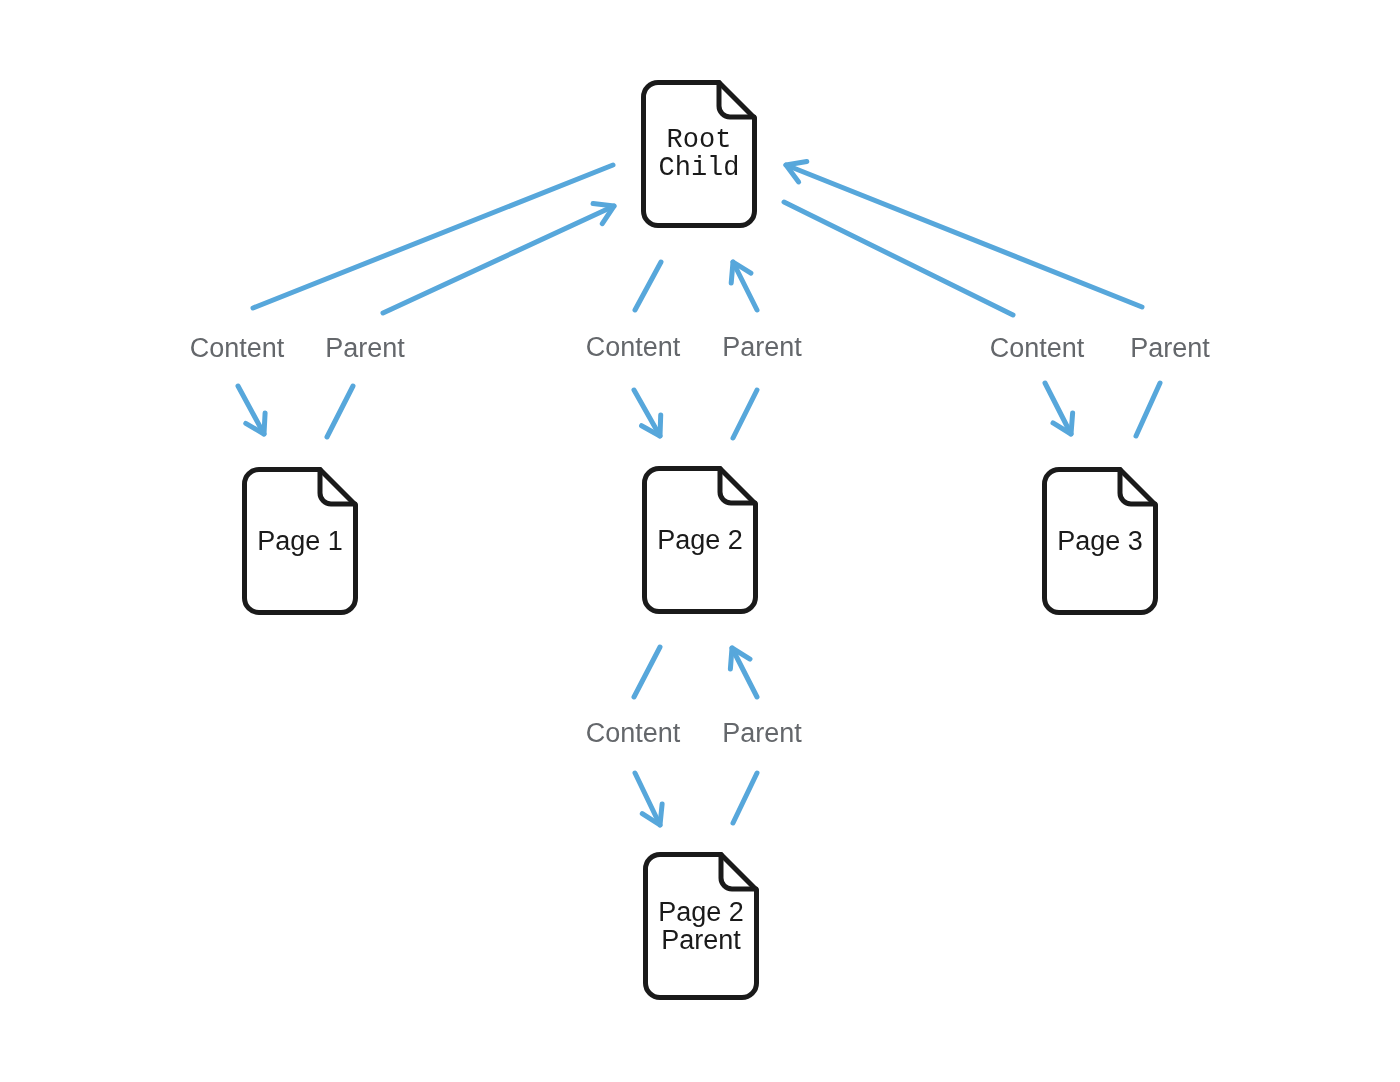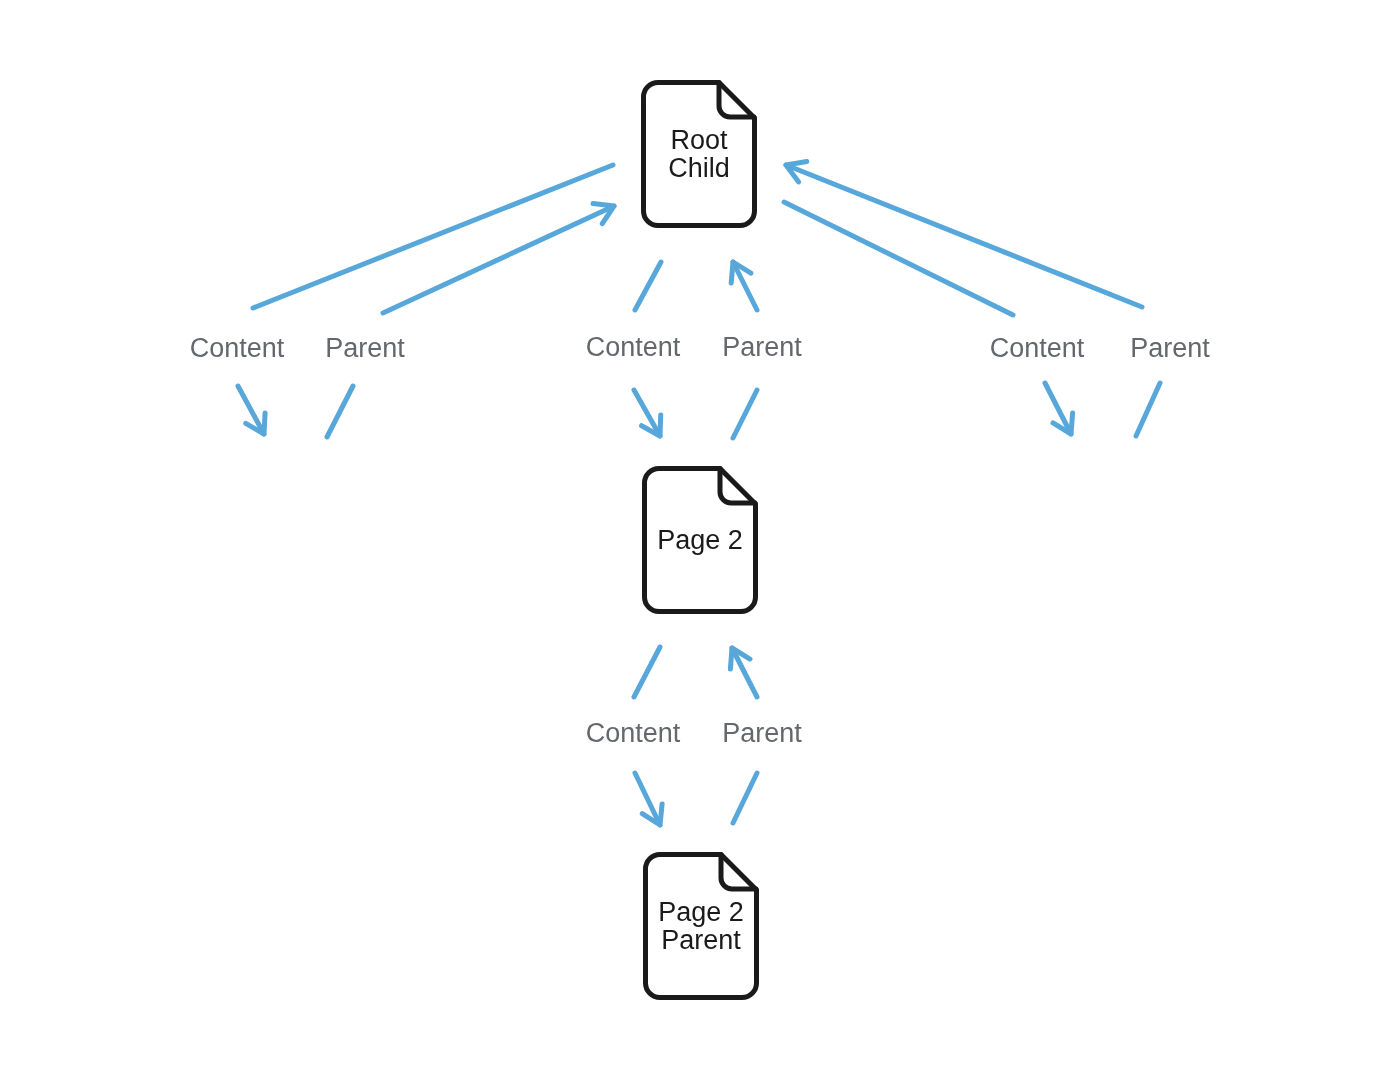--- a/index.html
+++ b/index.html
@@ -102,42 +102,60 @@
     <line x1="1045" y1="383" x2="1071" y2="434" marker-end="url(#head)"></line>
     <line x1="1160" y1="383" x2="1136" y2="436"></line>
     <line x1="1142" y1="307" x2="786" y2="165" marker-end="url(#head)"></line>
 
     <line x1="660" y1="647" x2="634" y2="697"></line>
     <line x1="635" y1="773" x2="660" y2="825" marker-end="url(#head)"></line>
     <line x1="757" y1="773" x2="733" y2="823"></line>
     <line x1="757" y1="697" x2="732" y2="648" marker-end="url(#head)"></line>
   </svg>
 
-  <div class="node" style="left:641px; top:80px;">
+  <div class="node" style="left:641px; top:80px;font-family:Liberation Mono, monospace;">
     <svg class="doc" viewBox="0 0 116 148" xmlns="http://www.w3.org/2000/svg">
       <path d="M78 2.5 L113.5 38 V131 A14.5 14.5 0 0 1 99 145.5 H17 A14.5 14.5 0 0 1 2.5 131 V17 A14.5 14.5 0 0 1 17 2.5 H78 Z"></path>
       <path d="M78 2.5 V26 A11 11 0 0 0 89 37 H113"></path>
     </svg>
     <div class="node-label">
       <span>Root</span>
       <span>Child</span>
     </div>
   </div>
 
+  <div class="node" style="left:242px; top:467px;">
+    <svg class="doc" viewBox="0 0 116 148" xmlns="http://www.w3.org/2000/svg">
+      <path d="M78 2.5 L113.5 38 V131 A14.5 14.5 0 0 1 99 145.5 H17 A14.5 14.5 0 0 1 2.5 131 V17 A14.5 14.5 0 0 1 17 2.5 H78 Z"></path>
+      <path d="M78 2.5 V26 A11 11 0 0 0 89 37 H113"></path>
+    </svg>
+    <div class="node-label">
+      <span>Page 1</span>
+    </div>
+  </div>
 
   <div class="node" style="left:642px; top:466px;">
     <svg class="doc" viewBox="0 0 116 148" xmlns="http://www.w3.org/2000/svg">
       <path d="M78 2.5 L113.5 38 V131 A14.5 14.5 0 0 1 99 145.5 H17 A14.5 14.5 0 0 1 2.5 131 V17 A14.5 14.5 0 0 1 17 2.5 H78 Z"></path>
       <path d="M78 2.5 V26 A11 11 0 0 0 89 37 H113"></path>
     </svg>
     <div class="node-label">
       <span>Page 2</span>
     </div>
   </div>
 
+  <div class="node" style="left:1042px; top:467px;">
+    <svg class="doc" viewBox="0 0 116 148" xmlns="http://www.w3.org/2000/svg">
+      <path d="M78 2.5 L113.5 38 V131 A14.5 14.5 0 0 1 99 145.5 H17 A14.5 14.5 0 0 1 2.5 131 V17 A14.5 14.5 0 0 1 17 2.5 H78 Z"></path>
+      <path d="M78 2.5 V26 A11 11 0 0 0 89 37 H113"></path>
+    </svg>
+    <div class="node-label">
+      <span>Page 3</span>
+    </div>
+  </div>
 
   <div class="node" style="left:643px; top:852px;">
     <svg class="doc" viewBox="0 0 116 148" xmlns="http://www.w3.org/2000/svg">
       <path d="M78 2.5 L113.5 38 V131 A14.5 14.5 0 0 1 99 145.5 H17 A14.5 14.5 0 0 1 2.5 131 V17 A14.5 14.5 0 0 1 17 2.5 H78 Z"></path>
       <path d="M78 2.5 V26 A11 11 0 0 0 89 37 H113"></path>
     </svg>
     <div class="node-label">
       <span>Page 2</span>
       <span>Parent</span>
     </div>

